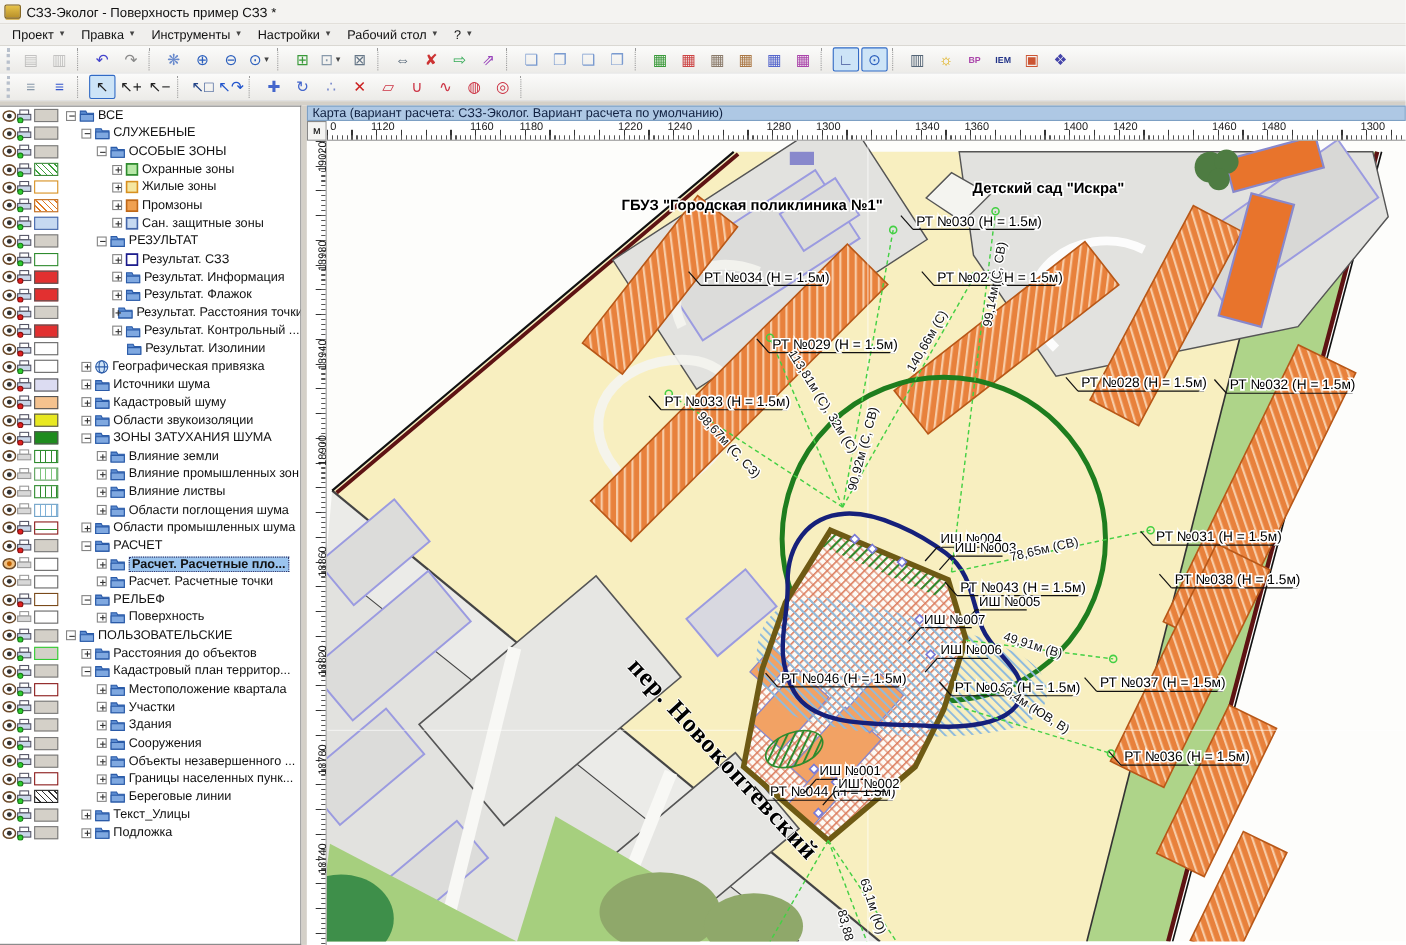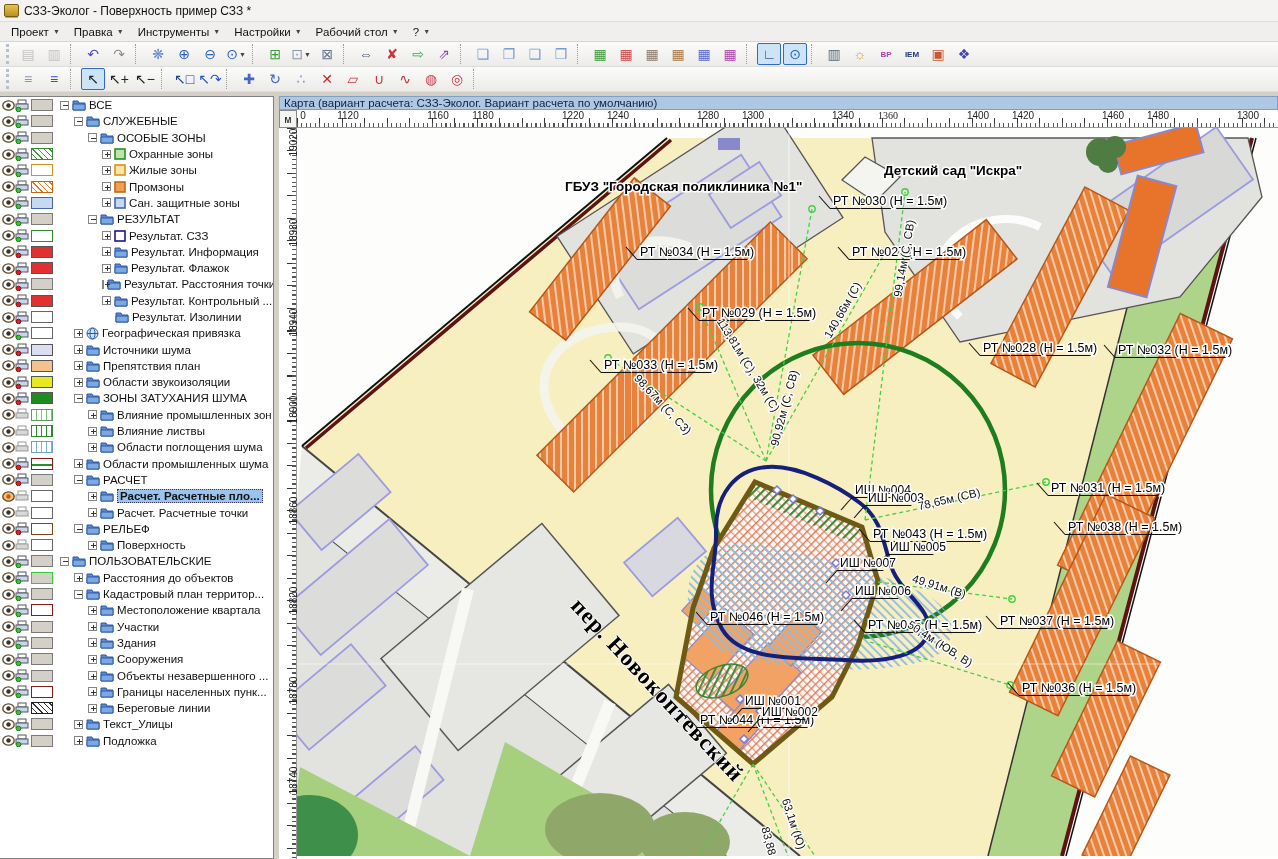--- a/index.html
+++ b/index.html
@@ -590,21 +590,21 @@
         </span>
         <span class="sw sw-peach"></span>
         <span class="cell" style="width: 18px;"></span>
         <span class="expander plus"></span>
         <span class="cell">
           <svg width="14" height="12" viewBox="0 0 14 12">
             <path d="M1 2 h5 l1 2 h6 v7 h-12 z" fill="#5b8bd0" stroke="#2b5ba8"></path>
             <path d="M1 5 h12 v6 h-12 z" fill="#7fa8e0" stroke="#2b5ba8"></path>
           </svg>
         </span>
-        <span class="tree-label">Препятствия план</span>
+        <span class="tree-label">Кадастровый шуму</span>
       </div>
       <div class="tree-row">
         <span class="cell">
           <svg width="13" height="13" viewBox="0 0 13 13">
             <ellipse cx="6.5" cy="6.5" rx="5.7" ry="4.6" fill="#fff" stroke="#6b4a2a" stroke-width="1.4"></ellipse>
             <circle cx="6.5" cy="6.5" r="2.2" fill="#333"></circle>
           </svg>
         </span>
         <span class="cell">
           <svg width="14" height="13" viewBox="0 0 14 13">
@@ -641,20 +641,44 @@
         <span class="sw sw-green"></span>
         <span class="cell" style="width: 18px;"></span>
         <span class="expander"></span>
         <span class="cell">
           <svg width="14" height="12" viewBox="0 0 14 12">
             <path d="M1 2 h5 l1 2 h6 v7 h-12 z" fill="#5b8bd0" stroke="#2b5ba8"></path>
             <path d="M1 5 h12 v6 h-12 z" fill="#7fa8e0" stroke="#2b5ba8"></path>
           </svg>
         </span>
         <span class="tree-label">ЗОНЫ ЗАТУХАНИЯ ШУМА</span>
+      </div>
+      <div class="tree-row">
+        <span class="cell">
+          <svg width="13" height="13" viewBox="0 0 13 13">
+            <ellipse cx="6.5" cy="6.5" rx="5.7" ry="4.6" fill="#fff" stroke="#6b4a2a" stroke-width="1.4"></ellipse>
+            <circle cx="6.5" cy="6.5" r="2.2" fill="#333"></circle>
+          </svg>
+        </span>
+        <span class="cell">
+          <svg width="14" height="13" viewBox="0 0 14 13">
+            <rect x="3" y="1" width="8" height="4" fill="#fff" stroke="#999"></rect>
+            <rect x="1" y="5" width="12" height="5" fill="#d8d8d8" stroke="#999"></rect>
+          </svg>
+        </span>
+        <span class="sw sw-green-cols"></span>
+        <span class="cell" style="width: 32px;"></span>
+        <span class="expander plus"></span>
+        <span class="cell">
+          <svg width="14" height="12" viewBox="0 0 14 12">
+            <path d="M1 2 h5 l1 2 h6 v7 h-12 z" fill="#5b8bd0" stroke="#2b5ba8"></path>
+            <path d="M1 5 h12 v6 h-12 z" fill="#7fa8e0" stroke="#2b5ba8"></path>
+          </svg>
+        </span>
+        <span class="tree-label">Влияние земли</span>
       </div>
       <div class="tree-row">
         <span class="cell">
           <svg width="13" height="13" viewBox="0 0 13 13">
             <ellipse cx="6.5" cy="6.5" rx="5.7" ry="4.6" fill="#fff" stroke="#6b4a2a" stroke-width="1.4"></ellipse>
             <circle cx="6.5" cy="6.5" r="2.2" fill="#333"></circle>
           </svg>
         </span>
         <span class="cell">
           <svg width="14" height="13" viewBox="0 0 14 13">
@@ -1179,21 +1203,21 @@
       <div class="hruler" id="hruler">
           <span class="rlab" style="left: 6px;">0</span>
           <span class="rlab" style="left: 51px;">1120</span>
           <span class="rlab" style="left: 141px;">1160</span>
           <span class="rlab" style="left: 186px;">1180</span>
           <span class="rlab" style="left: 276px;">1220</span>
           <span class="rlab" style="left: 321px;">1240</span>
           <span class="rlab" style="left: 411px;">1280</span>
           <span class="rlab" style="left: 456px;">1300</span>
           <span class="rlab" style="left: 546px;">1340</span>
-          <span class="rlab" style="left: 591px; font-family: Liberation Serif, serif;">1360</span>
+          <span class="rlab" style="left: 591px;">1360</span>
           <span class="rlab" style="left: 681px;">1400</span>
           <span class="rlab" style="left: 726px;">1420</span>
           <span class="rlab" style="left: 816px;">1460</span>
           <span class="rlab" style="left: 861px;">1480</span>
           <span class="rlab" style="left: 951px;">1300</span>
         </div>
     </div>
     <div class="maprow">
       <div class="vruler" id="vruler">
           <span class="rlab" style="top: 9px;">19020</span>

